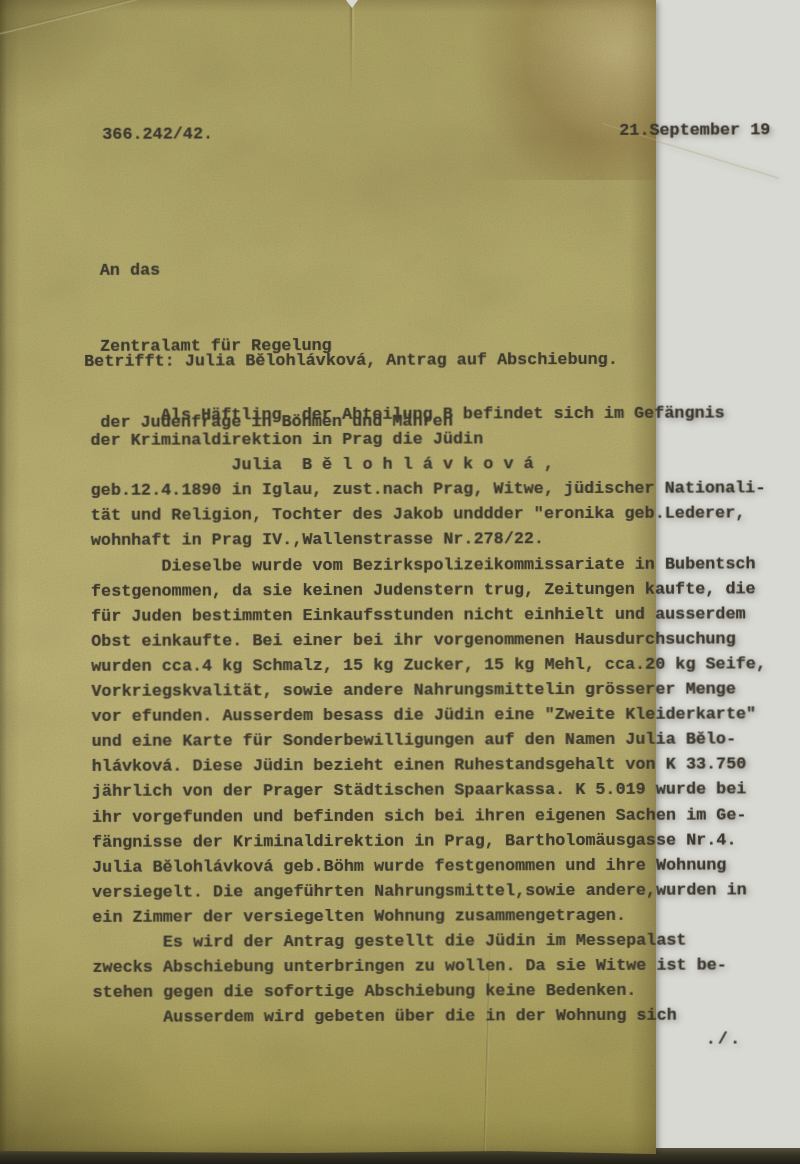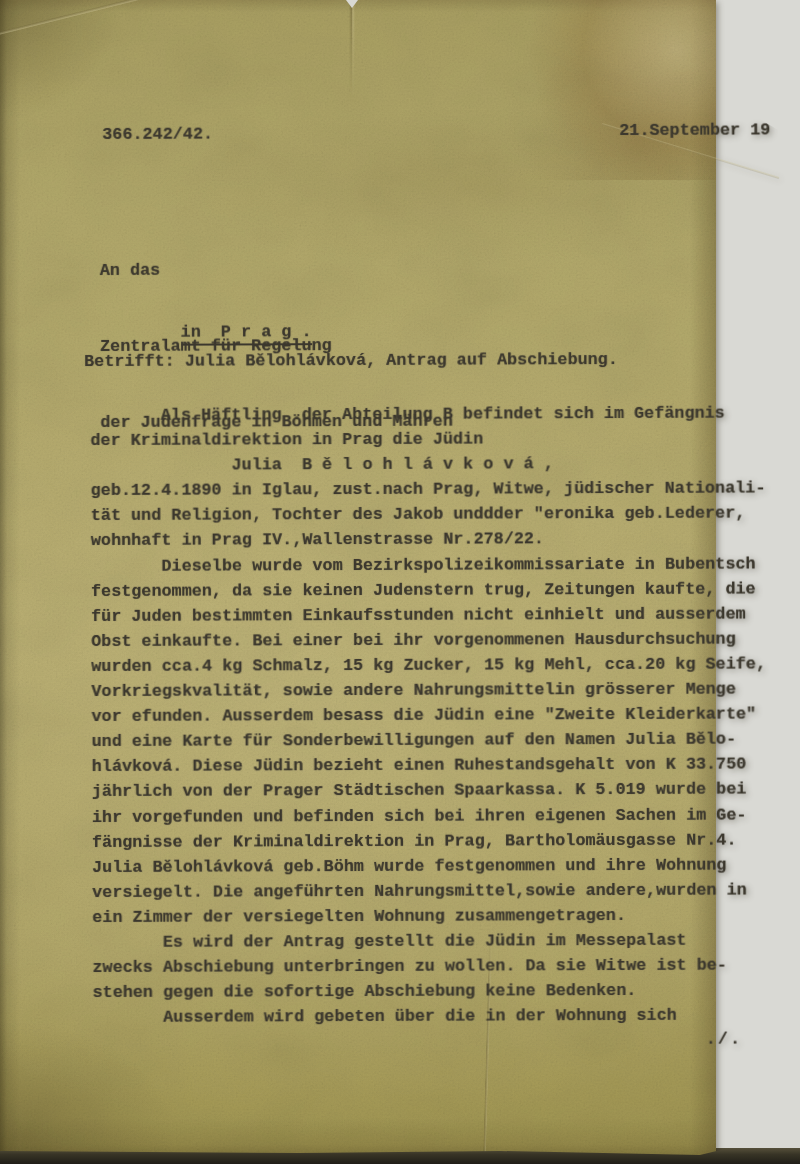--- a/index.html
+++ b/index.html
@@ -11,21 +11,21 @@
   .scan{position:relative;width:800px;height:1164px;background:#d9d9d4;}
 
   
   .backing-strip{
     position:absolute;left:0;right:0;bottom:0;height:16px;
     background:linear-gradient(180deg,#56503a 0%,#383426 40%,#201e17 100%);
   }
 
   
   .paper{
-    position:absolute;left:0;top:0;width:716px;height:1164px;
+    position:absolute;left:0;top:0;width:656px;height:1164px;
     background:
       radial-gradient(130% 60% at 45% 62%, rgba(233,223,172,0.20), transparent 60%),
       radial-gradient(60% 9% at 66% 16%, rgba(118,102,52,0.14), transparent 75%),
       radial-gradient(120px 120px at 0% 0%, rgba(70,60,28,0.38), transparent 100%),
       radial-gradient(160px 120px at 2% 98%, rgba(62,52,24,0.30), transparent 100%),
       linear-gradient(90deg, rgba(50,44,18,0.45) 0px, rgba(50,44,18,0.14) 7px, transparent 20px),
       linear-gradient(270deg, rgba(95,82,40,0.40) 0px, transparent 26px),
       linear-gradient(0deg, rgba(70,58,25,0.48) 0px, rgba(70,58,25,0.14) 20px, transparent 46px),
       linear-gradient(180deg, rgba(120,105,60,0.35) 0px, transparent 12px),
       linear-gradient(180deg,#aaa062 0%,#b3a96b 18%,#b7ac6e 55%,#b0a566 82%,#a0954f 100%);
@@ -132,23 +132,20 @@
     <div class="doc">
       <span class="ref ink">366.242/42.</span>
       <span class="date ink">21.September 19</span>
 
       <div class="addr ink">
         <div>An das</div>
         <div>Zentralamt für Regelung</div>
         <div>der Judenfrage in Böhmen und Mähren</div>
       </div>
 
-      <div class="city ink">
-        <span class="ul">in  P r a g .</span>
-      </div>
 
       <div class="subject ink">Betrifft: Julia Bělohlávková, Antrag auf Abschiebung.</div>
 
       <div class="bodytext ink"><div>       Als Häftling .der Abteilung B befindet sich im Gefängnis</div><div>der Kriminaldirektion in Prag die Jüdin</div><div>              Julia  B ě l o h l á v k o v á ,</div><div>geb.12.4.1890 in Iglau, zust.nach Prag, Witwe, jüdischer Nationali-</div><div>tät und Religion, Tochter des Jakob unddder "eronika geb.Lederer,</div><div>wohnhaft in Prag IV.,Wallenstrasse Nr.278/22.</div><div>       Dieselbe wurde vom Bezirkspolizeikommissariate in Bubentsch</div><div>festgenommen, da sie keinen Judenstern trug, Zeitungen kaufte, die</div><div>für Juden bestimmten Einkaufsstunden nicht einhielt und ausserdem</div><div>Obst einkaufte. Bei einer bei ihr vorgenommenen Hausdurchsuchung</div><div>wurden cca.4 kg Schmalz, 15 kg Zucker, 15 kg Mehl, cca.20 kg Seife,</div><div>Vorkriegskvalität, sowie andere Nahrungsmittelin grösserer Menge</div><div>vor efunden. Ausserdem besass die Jüdin eine "Zweite Kleiderkarte"</div><div>und eine Karte für Sonderbewilligungen auf den Namen Julia Bělo-</div><div>hlávková. Diese Jüdin bezieht einen Ruhestandsgehalt von K 33.750</div><div>jährlich von der Prager Städtischen Spaarkassa. K 5.019 wurde bei</div><div>ihr vorgefunden und befinden sich bei ihren eigenen Sachen im Ge-</div><div>fängnisse der Kriminaldirektion in Prag, Bartholomäusgasse Nr.4.</div><div>Julia Bělohlávková geb.Böhm wurde festgenommen und ihre Wohnung</div><div>versiegelt. Die angeführten Nahrungsmittel,sowie andere,wurden in</div><div>ein Zimmer der versiegelten Wohnung zusammengetragen.</div><div>       Es wird der Antrag gestellt die Jüdin im Messepalast</div><div>zwecks Abschiebung unterbringen zu wollen. Da sie Witwe ist be-</div><div>stehen gegen die sofortige Abschiebung keine Bedenken.</div><div>       Ausserdem wird gebeten über die in der Wohnung sich</div></div>
 
       <div class="cont ink">./.</div>
     </div>
   </div>
 </div>
 

